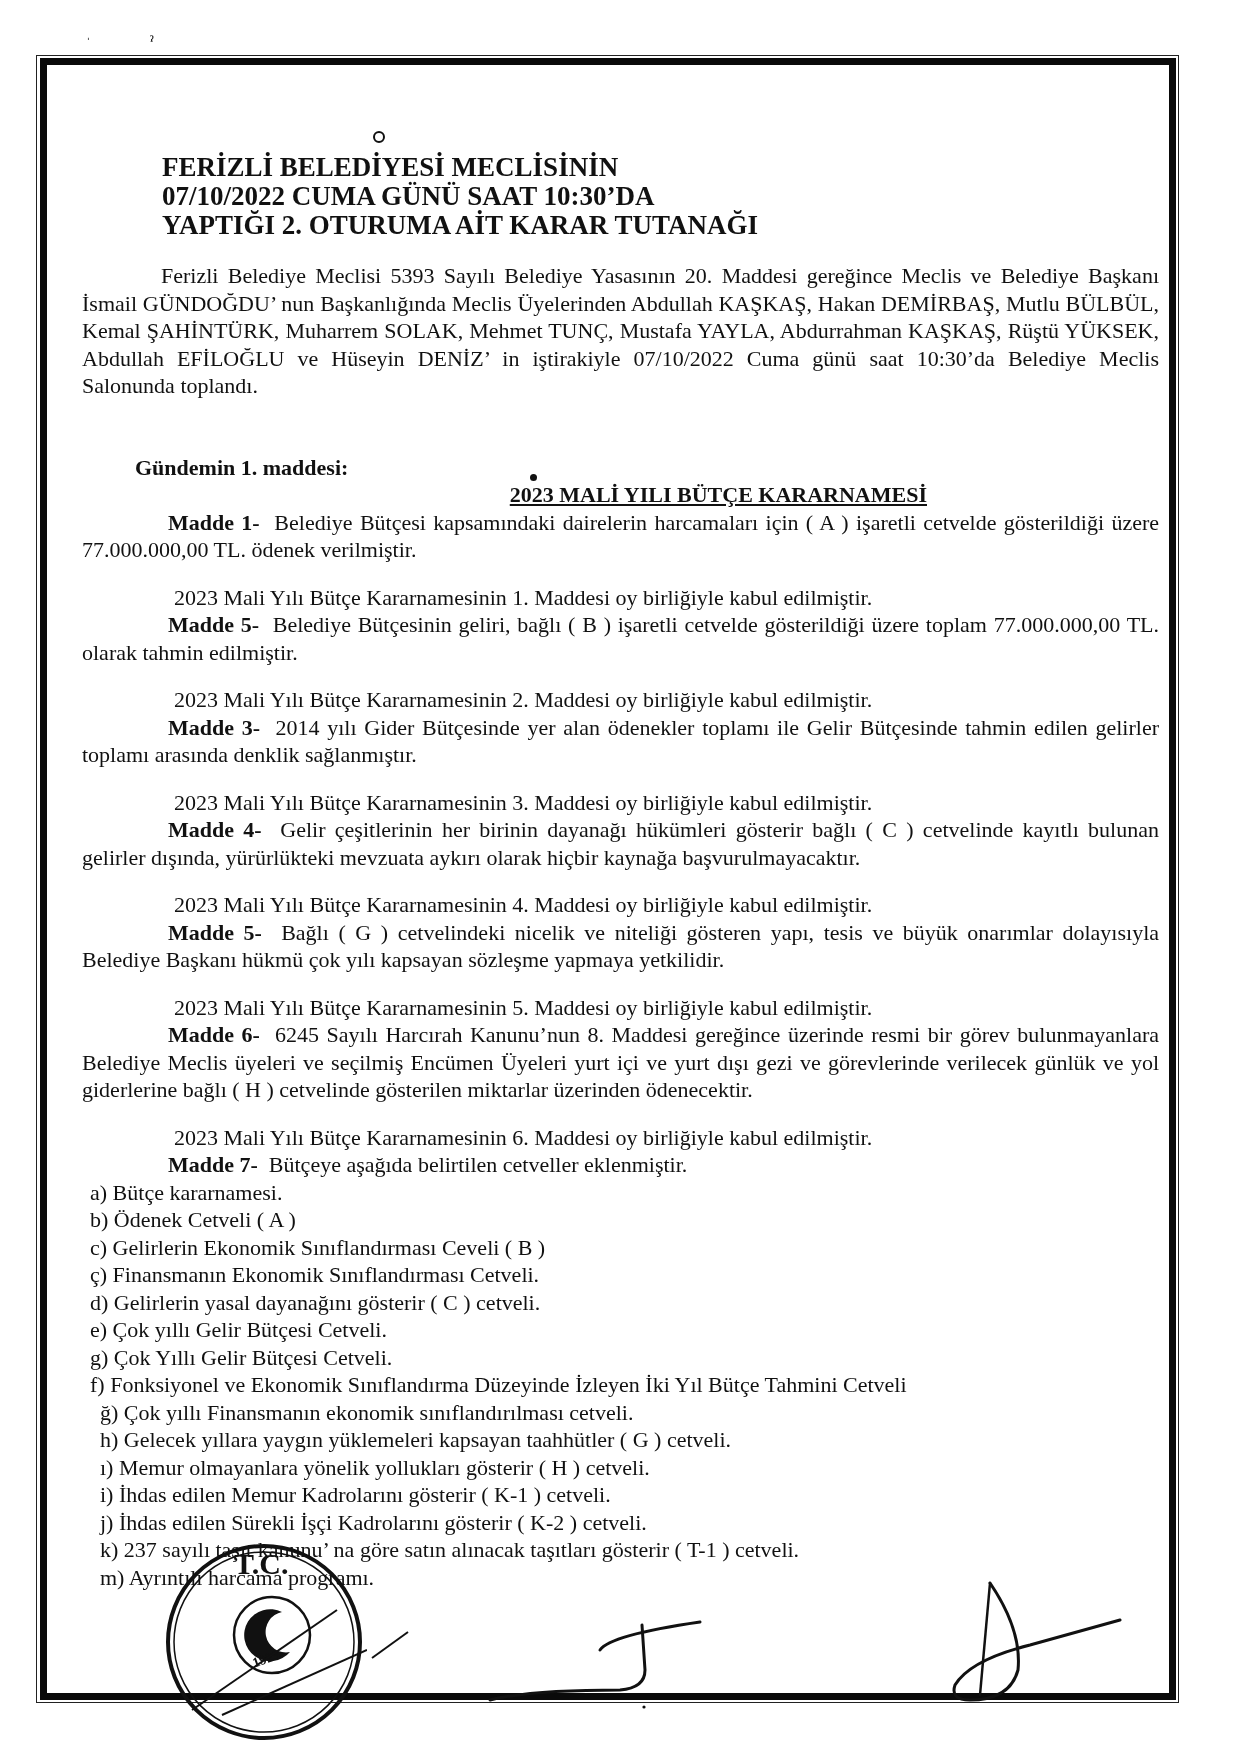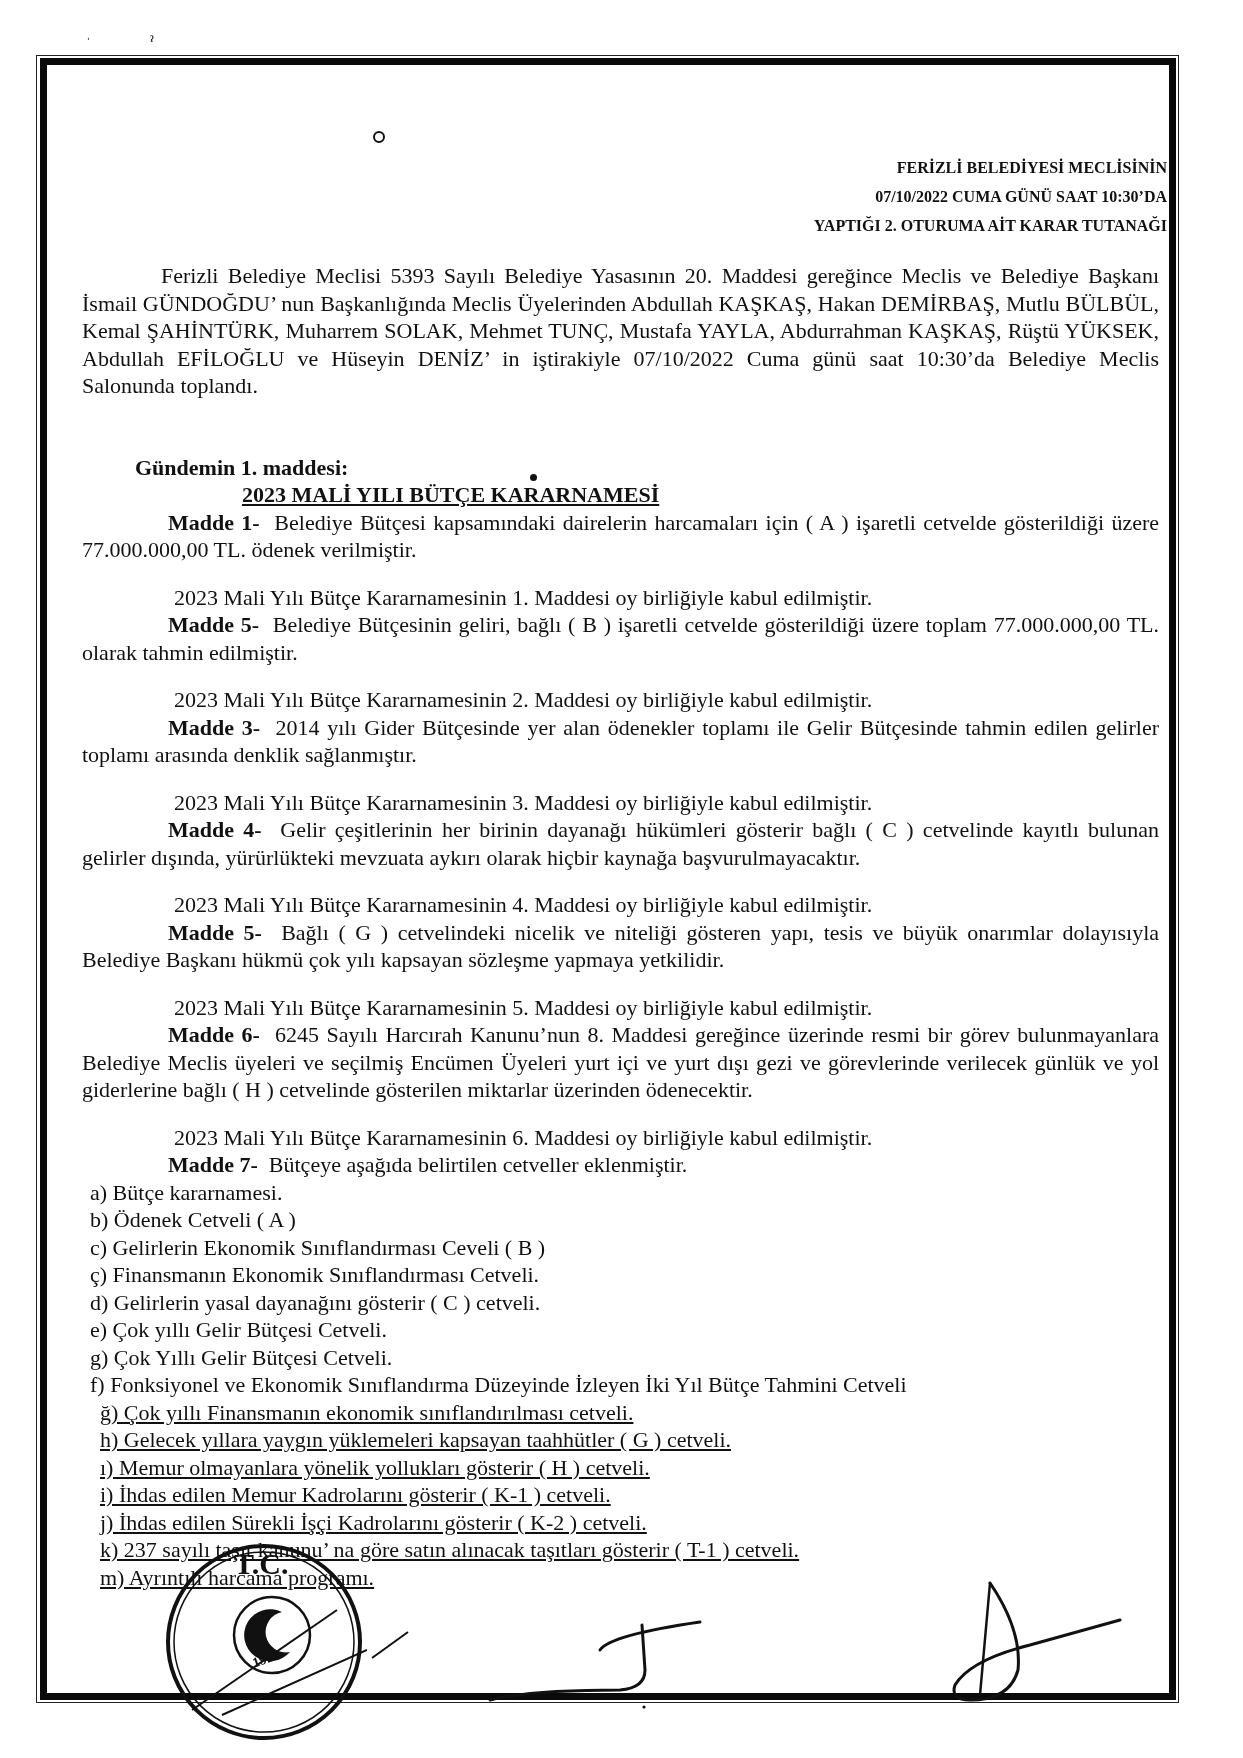--- a/index.html
+++ b/index.html
@@ -17,32 +17,32 @@
       position: absolute; left: 40px; top: 58px; width: 1136px; height: 1642px;
       border: 7px solid #0a0a0a; box-sizing: border-box;
     }
     .doc {
       position: absolute; left: 82px; top: 115px; width: 1085px;
       font-size: 22px; line-height: 27.5px;
     }
     .ring { position: absolute; left: 373px; top: 131px; width: 8px; height: 8px;
       border: 2px solid #111; border-radius: 50%; }
     .dot { position: absolute; width: 7px; height: 7px; background: #111; border-radius: 50%; }
-    .title-block { text-align: right; font-weight: bold; font-size: 16px; line-height: 29px;
+    .title-block { text-align: left; font-weight: bold; font-size: 27px; line-height: 29px;
       margin-left: 80px; margin-top: 38px; }
     .intro { margin-top: 22px; text-align: justify; text-indent: 79px; padding-right: 8px; }
     .gundem { margin-top: 54px; font-weight: bold; padding-left: 53px; }
-    .decree-title { text-align: left; font-weight: bold; text-decoration: underline;
+    .decree-title { text-align: right; font-weight: bold; text-decoration: underline;
       margin-left: 160px; margin-right: 240px; }
     .para { text-align: justify; text-indent: 86px; padding-right: 8px; }
     .para b { font-weight: bold; }
     .vote { padding-left: 92px; margin-top: 20px; }
     .items { margin-top: 0; }
     .item { padding-left: 8px; }
-    .item.shift { padding-left: 18px; text-decoration: underline; }
+    .item.shift { padding-left: 18px; }
     .stamp { position: absolute; left: 162px; top: 1540px; width: 205px; height: 205px; }
     .sig { position: absolute; }
   </style>
 </head>
 <body>
 
 <span class="scan-mark" style="left:86px;top:36px;">ˈ</span>
 <span class="scan-mark" style="left:150px;top:34px;font-weight:bold;">ˀ</span>
 
 <div class="frame-outer"></div>

